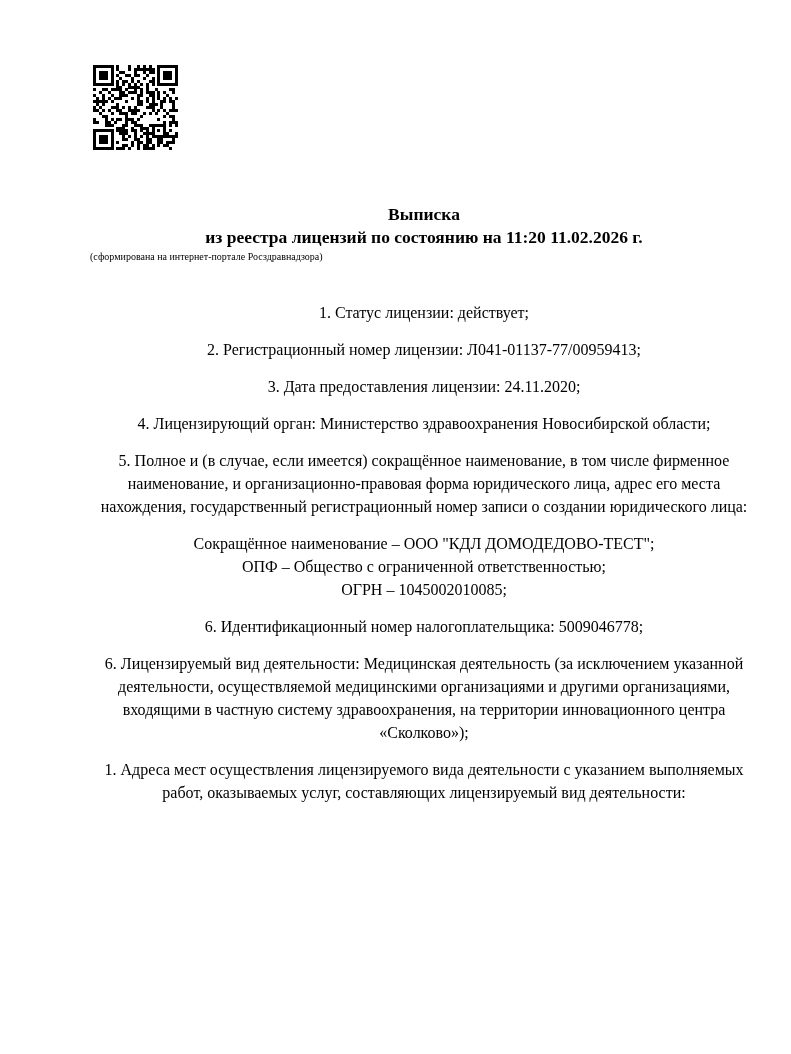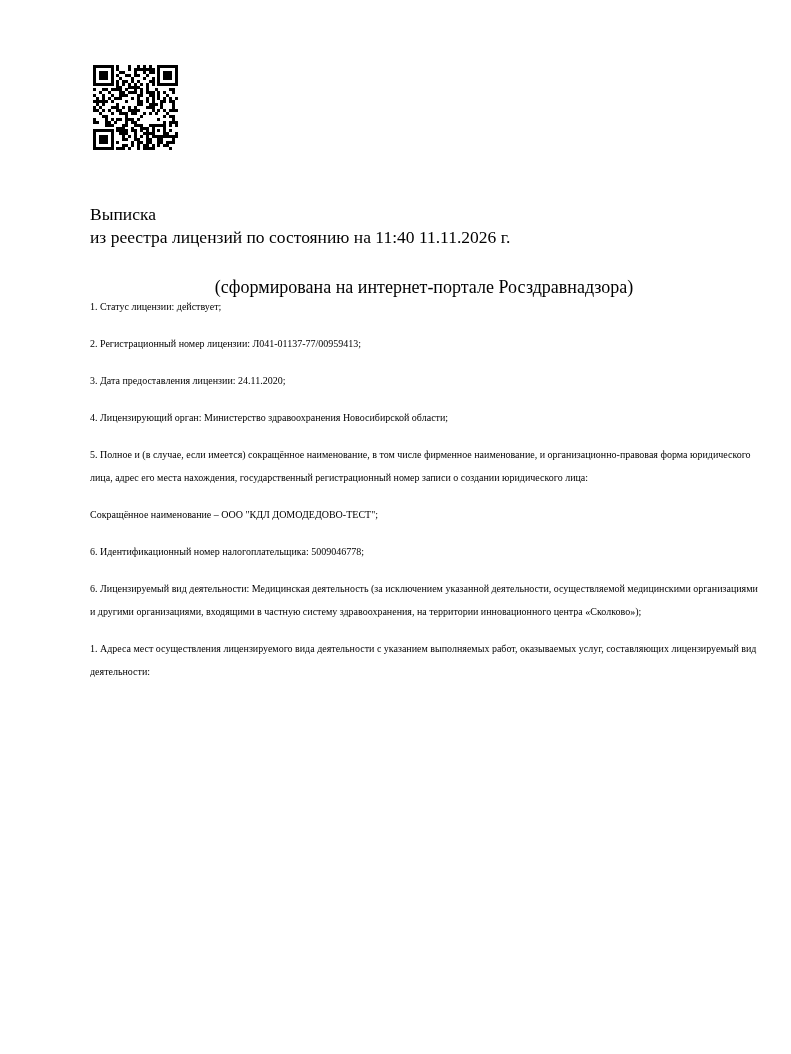--- a/index.html
+++ b/index.html
@@ -26,34 +26,35 @@
   .qr svg { display: block; width: 85px; height: 85px; }
   .content {
     position: absolute;
     left: 90px;
     right: 33px;
     top: 203px;
   }
   .title {
     margin: 0;
     font-size: 17.5px;
-    font-weight: normal;
+    font-weight: bold;
     line-height: 23px;
+    text-align: center;
   }
   .title-line { display: block; }
   .subtitle {
-    margin-top: 30px;
-    font-size: 18px;
+    font-size: 10px;
     line-height: 16px;
+    text-align: left;
+  }
+  .body {
+    margin-top: 36px;
+    font-size: 16px;
+    line-height: 23px;
     text-align: center;
-  }
-  .body {
-    font-size: 10px;
-    line-height: 23px;
-    text-align: left;
   }
   .para { margin: 0 0 14px 0; }
   .tight { margin: 0; }
   .group { margin: 0 0 14px 0; }
 </style>
 </head>
 <body>
 
 <div class="page">
 
@@ -460,39 +461,41 @@
         <rect x="55.69" y="82.07" width="2.98" height="2.98"></rect>
         <rect x="58.62" y="82.07" width="2.98" height="2.98"></rect>
         <rect x="76.21" y="82.07" width="2.98" height="2.98"></rect>
       </svg>
   </div>
 
   <div class="content">
 
     <h1 class="title">
       <span class="title-line">Выписка</span>
-      <span class="title-line">из реестра лицензий по состоянию на 11:40 11.11.2026 г.</span>
+      <span class="title-line">из реестра лицензий по состоянию на 11:20 11.02.2026 г.</span>
     </h1>
 
     <div class="subtitle">(сформирована на интернет-портале Росздравнадзора)</div>
 
     <div class="body">
 
       <p class="para">1. Статус лицензии: действует;</p>
 
       <p class="para">2. Регистрационный номер лицензии: Л041-01137-77/00959413;</p>
 
       <p class="para">3. Дата предоставления лицензии: 24.11.2020;</p>
 
       <p class="para">4. Лицензирующий орган: Министерство здравоохранения Новосибирской области;</p>
 
       <p class="para">5. Полное и (в случае, если имеется) сокращённое наименование, в том числе фирменное наименование, и организационно-правовая форма юридического лица, адрес его места нахождения, государственный регистрационный номер записи о создании юридического лица:</p>
 
       <div class="group">
         <p class="tight">Сокращённое наименование – ООО "КДЛ ДОМОДЕДОВО-ТЕСТ";</p>
+        <p class="tight">ОПФ – Общество с ограниченной ответственностью;</p>
+        <p class="tight">ОГРН – 1045002010085;</p>
       </div>
 
       <p class="para">6. Идентификационный номер налогоплательщика: 5009046778;</p>
 
       <p class="para">6. Лицензируемый вид деятельности: Медицинская деятельность (за исключением указанной деятельности, осуществляемой медицинскими организациями и другими организациями, входящими в частную систему здравоохранения, на территории инновационного центра «Сколково»);</p>
 
       <p class="para">1. Адреса мест осуществления лицензируемого вида деятельности с указанием выполняемых работ, оказываемых услуг, составляющих лицензируемый вид деятельности:</p>
 
     </div>
   </div>

